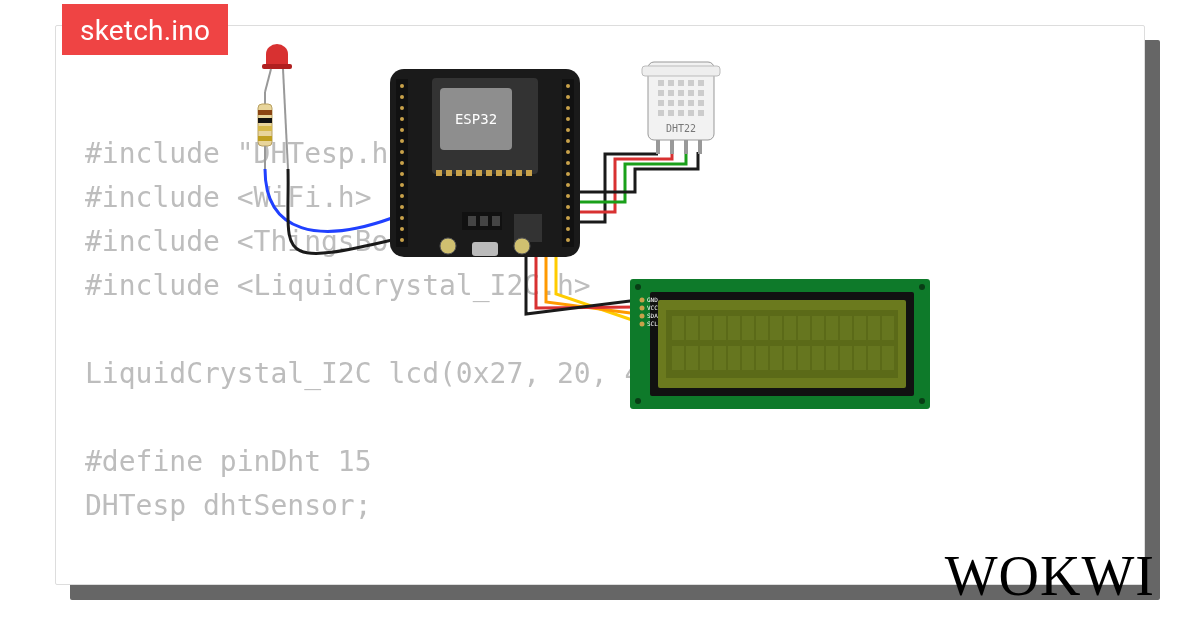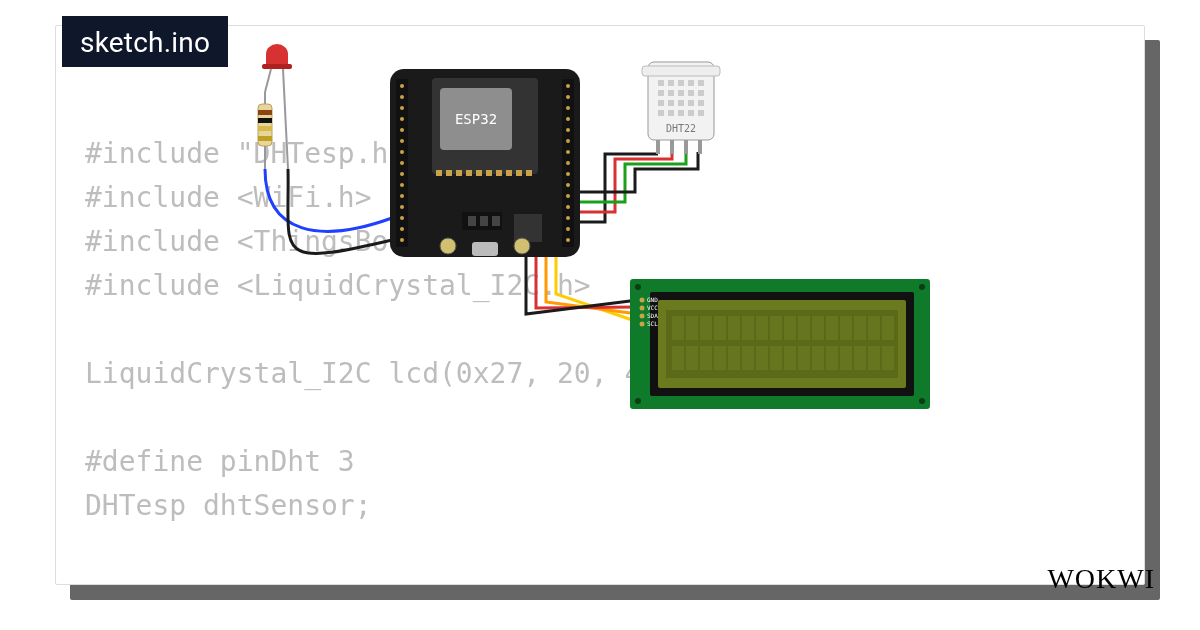--- a/index.html
+++ b/index.html
@@ -22,42 +22,42 @@
   .card {
     position: absolute;
     left: 55px; top: 25px;
     width: 1090px; height: 560px;
     background: #fff;
     border: 1px solid #ddd;
     border-radius: 2px;
   }
   .tab {
     position: absolute;
-    left: 62px; top: 16px;
-    background: #0f172a;
+    left: 62px; top: 4px;
+    background: #ef4444;
     color: #fff;
     font-size: 28px;
     font-weight: 400;
     padding: 10px 18px 8px;
     letter-spacing: .2px;
   }
   .code {
     position: absolute;
     left: 85px; top: 88px;
     font-family: Menlo, Consolas, monospace;
     font-size: 28px;
     line-height: 44px;
     color: #bdbdbd;
     white-space: pre;
   }
   .logo {
     position: absolute;
-    right: 45px; bottom: 35px;
+    right: 45px; bottom: 22px;
     font-family: Georgia, "Times New Roman", serif;
-    font-size: 28px;
+    font-size: 56px;
     letter-spacing: 1px;
     font-weight: 500;
   }
   .diagram {
     position: absolute;
     left: 200px; top: 44px;
     width: 800px; height: 480px;
   }
   .diagram svg { width: 100%; height: 100%; overflow: visible; }
 
@@ -77,21 +77,21 @@
 </div>
 
 <div class="code">
 <span>#include "DHTesp.h"</span>
 <span>#include &lt;WiFi.h&gt;</span>
 <span>#include &lt;ThingsBoard.h&gt;</span>
 <span>#include &lt;LiquidCrystal_I2C.h&gt;</span>
 <span></span>
 <span>LiquidCrystal_I2C lcd(0x27, 20, 4);</span>
 <span></span>
-<span>#define pinDht 3</span>
+<span>#define pinDht 15</span>
 <span>DHTesp dhtSensor;</span>
 </div>
 
 <div class="diagram">
 <svg viewBox="0 0 800 480">
 
   <path d="M65,125 C 65,190 120,200 192,174" stroke="#2040ff" stroke-width="3" fill="none"></path>
   <path d="M88,125 C 90,210 70,225 192,196" stroke="#1a1a1a" stroke-width="3" fill="none"></path>
 
   <path d="M375,178 L405,178 L405,110 L458,110" stroke="#1a1a1a" stroke-width="3" fill="none"></path>

